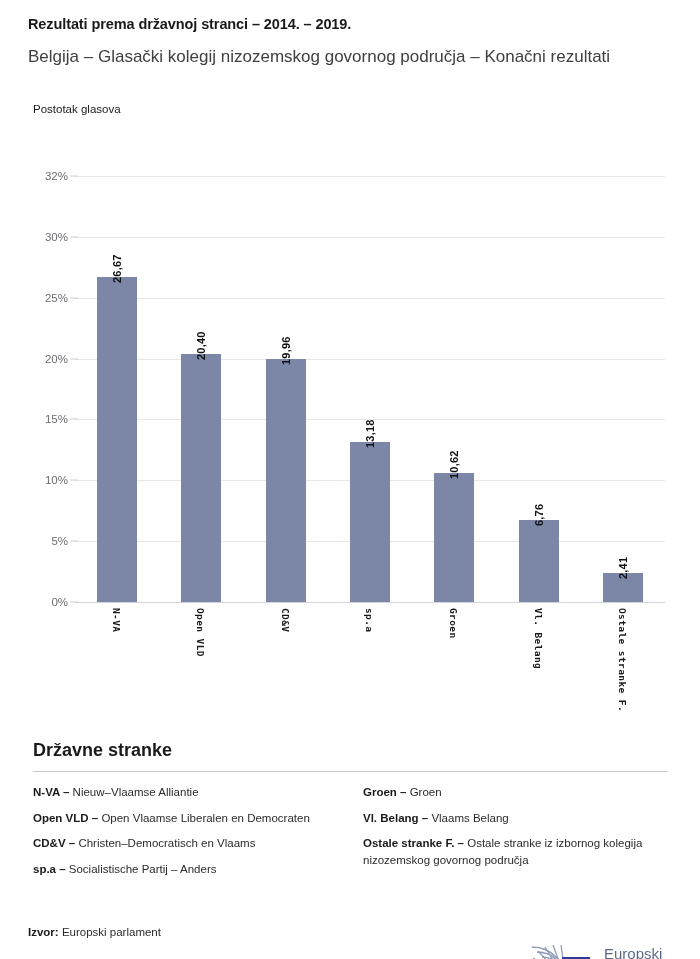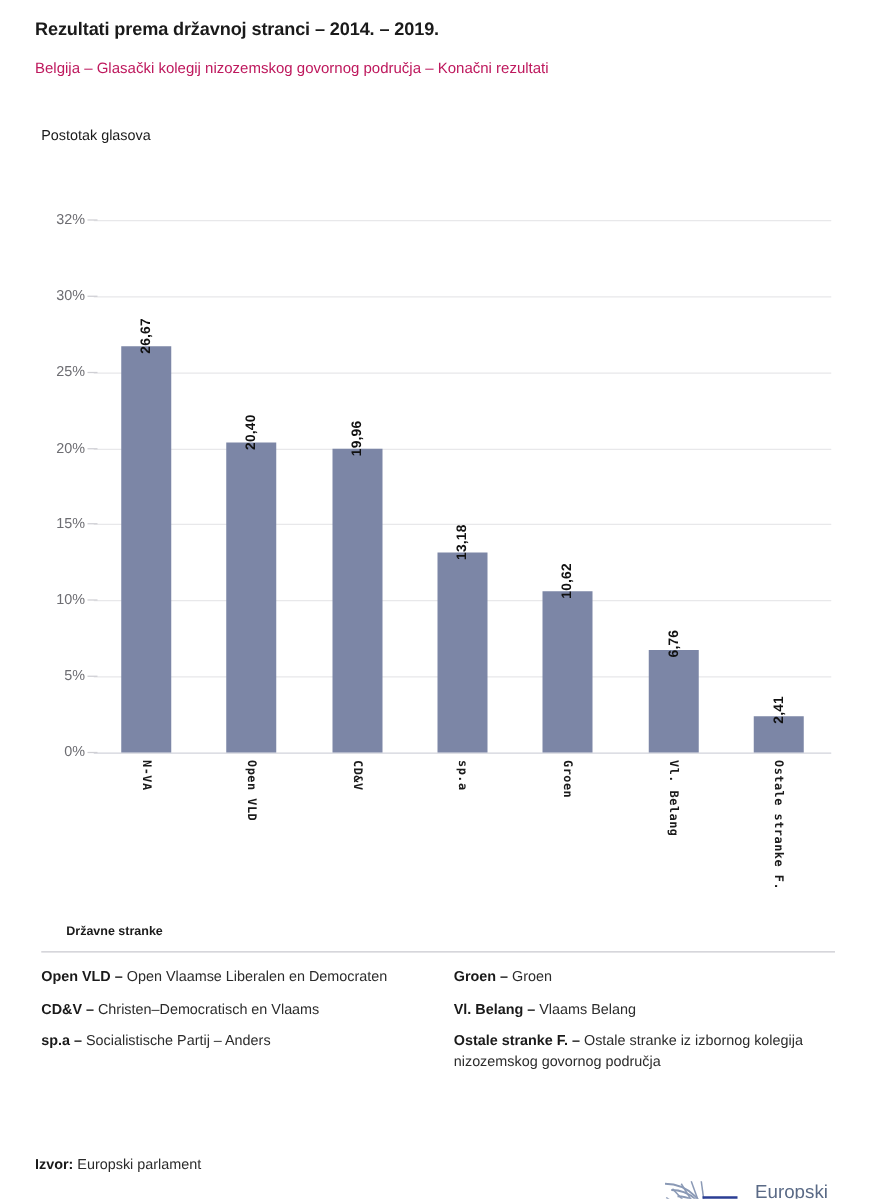--- a/index.html
+++ b/index.html
@@ -25,23 +25,23 @@
     font-size: 14.5px;
     font-weight: bold;
     letter-spacing: -0.1px;
     color: #1a1a1a;
     white-space: nowrap;
   }
   #page-subtitle {
     position: absolute;
     left: 28px;
     top: 47px;
-    font-size: 12px;
+    font-size: 17px;
     font-weight: normal;
-    color: #be185d;
+    color: #404040;
     white-space: nowrap;
   }
   #axis-caption {
     position: absolute;
     left: 33px;
     top: 103px;
     font-size: 11.5px;
     font-weight: normal;
     color: #1a1a1a;
     white-space: nowrap;
@@ -120,25 +120,24 @@
   }
 
   
   #legend {
     position: absolute;
     left: 33px;
     top: 740px;
     width: 635px;
   }
   #legend-title {
-    font-size: 10px;
+    font-size: 18px;
     font-weight: bold;
     color: #1a1a1a;
     margin-bottom: 10px;
-    margin-left: 20px;
   }
   #legend-rule {
     height: 1px;
     background: #c9c9cf;
     width: 635px;
     margin-bottom: 12px;
   }
   .legend-cols {
     display: flex;
     gap: 0px;
@@ -254,20 +253,21 @@
       <div class="cat-label" style="left: 543.571px;">Vl. Belang</div>
       <div class="cat-label" style="left: 627.857px;">Ostale stranke F.</div>
     </div>
 </div>
 
 <div id="legend">
   <div id="legend-title">Državne stranke</div>
   <div id="legend-rule"></div>
   <div class="legend-cols">
     <div class="legend-col" id="legend-left">
+        <div class="legend-entry"><span class="abbr">N-VA –</span><span> Nieuw–Vlaamse Alliantie</span></div>
         <div class="legend-entry"><span class="abbr">Open VLD –</span><span> Open Vlaamse Liberalen en Democraten</span></div>
         <div class="legend-entry"><span class="abbr">CD&amp;V –</span><span> Christen–Democratisch en Vlaams</span></div>
         <div class="legend-entry"><span class="abbr">sp.a –</span><span> Socialistische Partij – Anders</span></div>
       </div>
     <div class="legend-col right" id="legend-right">
         <div class="legend-entry"><span class="abbr">Groen –</span><span> Groen</span></div>
         <div class="legend-entry"><span class="abbr">Vl. Belang –</span><span> Vlaams Belang</span></div>
         <div class="legend-entry"><span class="abbr">Ostale stranke F. –</span><span> Ostale stranke iz izbornog kolegija nizozemskog govornog područja</span></div>
       </div>
   </div>

